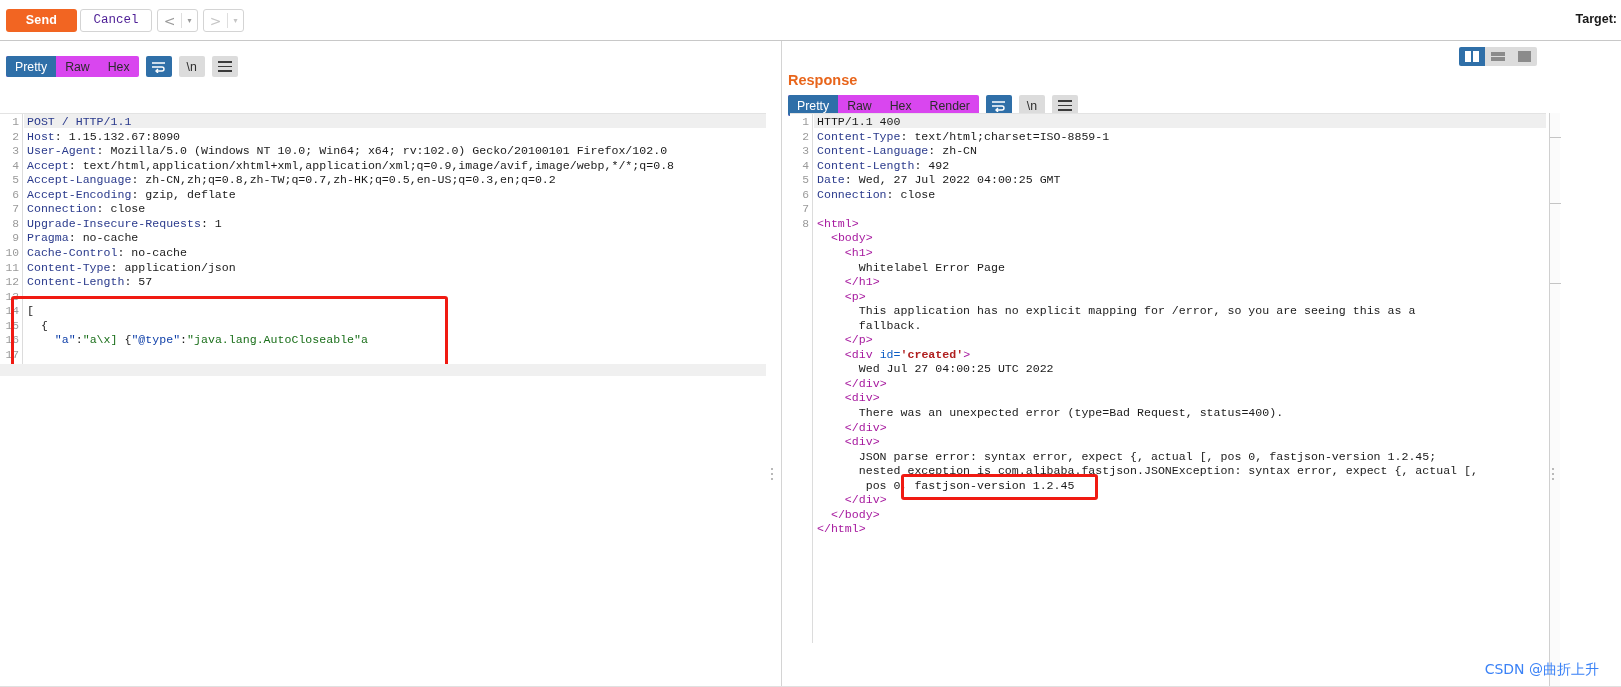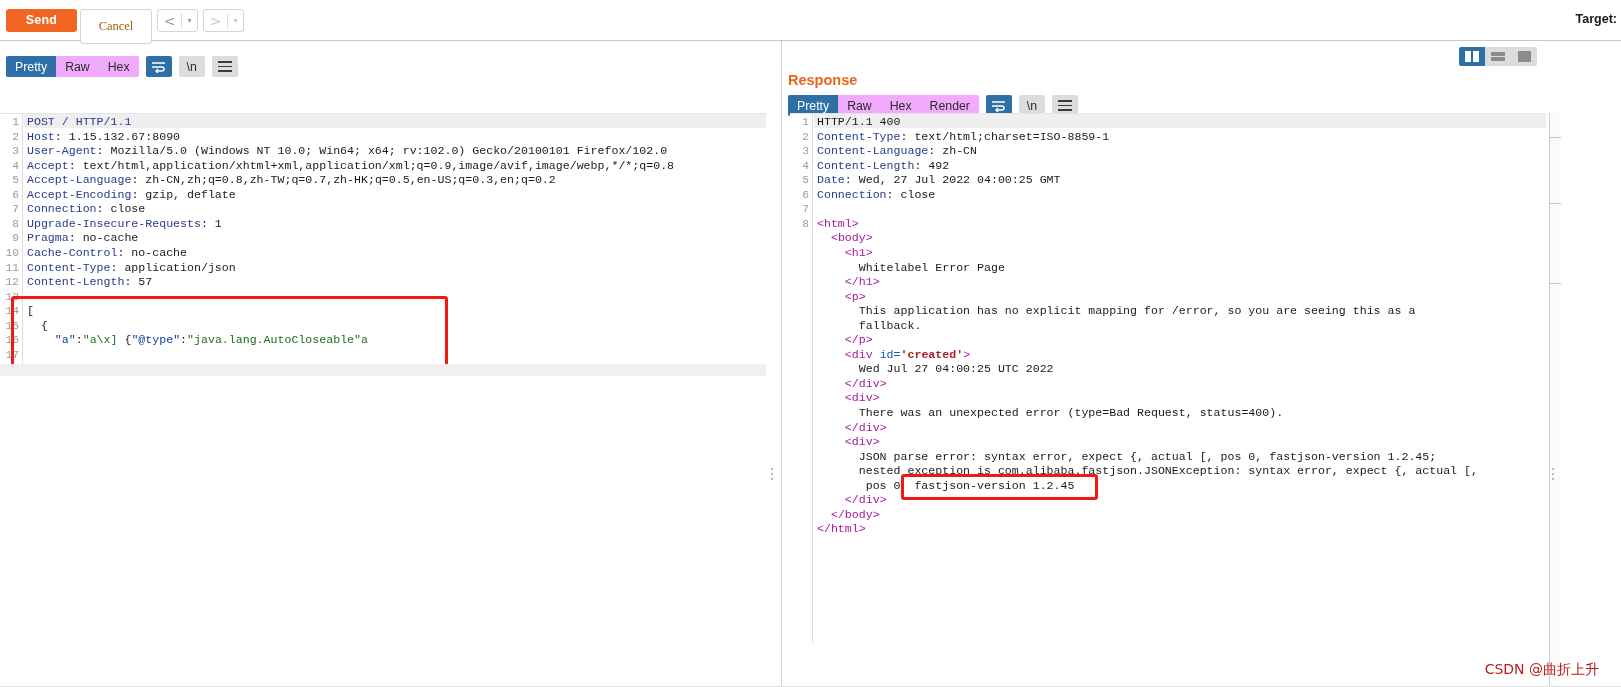--- a/index.html
+++ b/index.html
@@ -23,24 +23,24 @@
     background: #f26522; color: #ffffff;
     border: none; border-radius: 3px;
     font-family: "Liberation Sans", sans-serif;
     font-size: 12.5px; font-weight: bold;
     letter-spacing: .2px;
     cursor: pointer;
     line-height: 23px; text-align: center; padding: 0;
   }
   .btn-cancel {
     position: absolute; left: 80px; top: 9px;
-    width: 72px; height: 35px;
-    background: #ffffff; color: #a16207;
+    width: 72px; height: 23px;
+    background: #ffffff; color: #4c1d95;
     border: 1px solid #d4d4d4; border-radius: 3px;
-    font-size: 12.5px; font-family: Liberation Serif, serif;
+    font-size: 12.5px; font-family: Liberation Mono, monospace;
     line-height: 21px; text-align: center; padding: 0;
   }
   .navgrp {
     position: absolute; top: 9px; height: 23px;
     border: 1px solid #d4d4d4; border-radius: 3px;
     background: #ffffff;
     display: flex; align-items: stretch;
   }
   .navgrp.back { left: 157px; width: 41px; }
   .navgrp.fwd  { left: 203px; width: 41px; }
@@ -77,21 +77,21 @@
   .vm-one i { display: block; width: 13px; height: 11px; background: #8b8b8b; }
 
   
   .panel { position: absolute; top: 56px; }
   .panel-title {
     font-size: 14.5px; font-weight: bold; color: #e8651b;
     margin: 0 0 7px 0; padding: 0;
   }
   .toolbar { display: flex; align-items: center; height: 21px; }
   .seg {
-    display: flex; height: 21px; background: #f0abfc; border-radius: 2px; overflow: hidden;
+    display: flex; height: 21px; background: #d946ef; border-radius: 2px; overflow: hidden;
   }
   .seg span {
     display: flex; align-items: center; justify-content: center;
     padding: 0 9px; font-size: 12.3px; color: #2c2c2c;
     font-family: "Liberation Sans", sans-serif; cursor: pointer;
   }
   .seg span.active { background: #2f6fa8; color: #ffffff; }
   .tb-icon {
     width: 26px; height: 21px; margin-left: 7px; border-radius: 2px;
     background: #dcdcdc; display: flex; align-items: center; justify-content: center;
@@ -145,21 +145,21 @@
   .vtick { position: absolute; left: 0; width: 11px; height: 1px; background: #c4c4c4; }
 
   .divider {
     position: absolute; top: 41px; width: 1px; background: #d4d4d4;
   }
   .draghandle { position: absolute; width: 4px; }
   .draghandle i { display: block; width: 2px; height: 2px; background: #b9b9b9; margin: 3px 0; }
 
   .watermark {
     position: absolute; right: 22px; bottom: 8px;
-    font-size: 14px; color: #b91c1c;
+    font-size: 14px; color: #3b82f6;
     font-family: "DejaVu Sans", sans-serif;
   }
   .botborder { position: absolute; left: 0; bottom: 0; width: 1621px; height: 1px; background: #e0e0e0; }
 </style>
 </head>
 <body>
 
 <div class="topbar">
   <button class="btn-send">Send</button>
   <button class="btn-cancel">Cancel</button>

